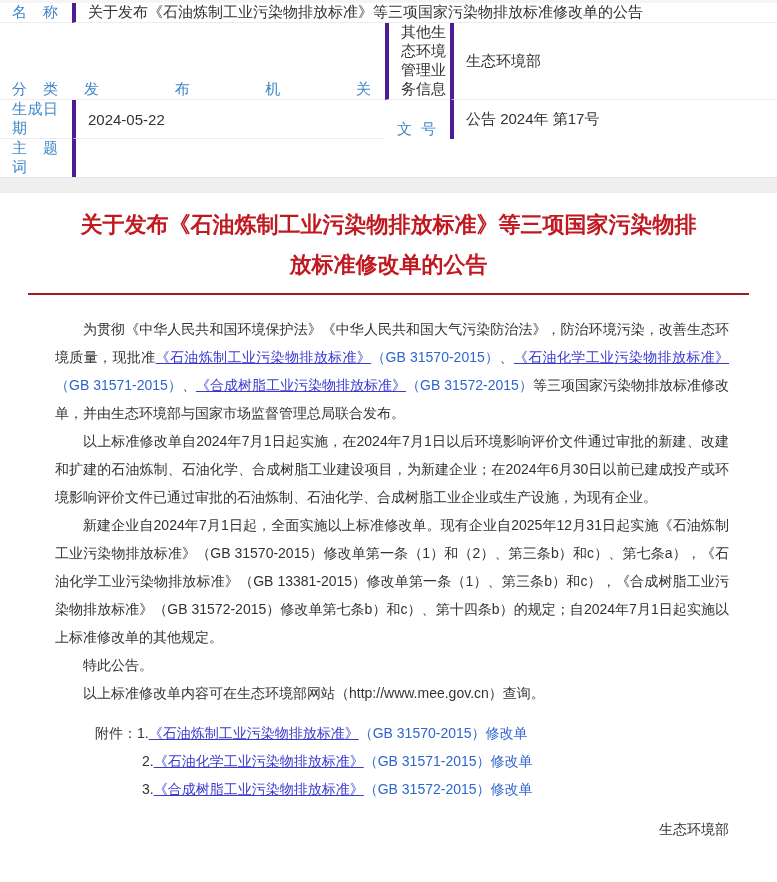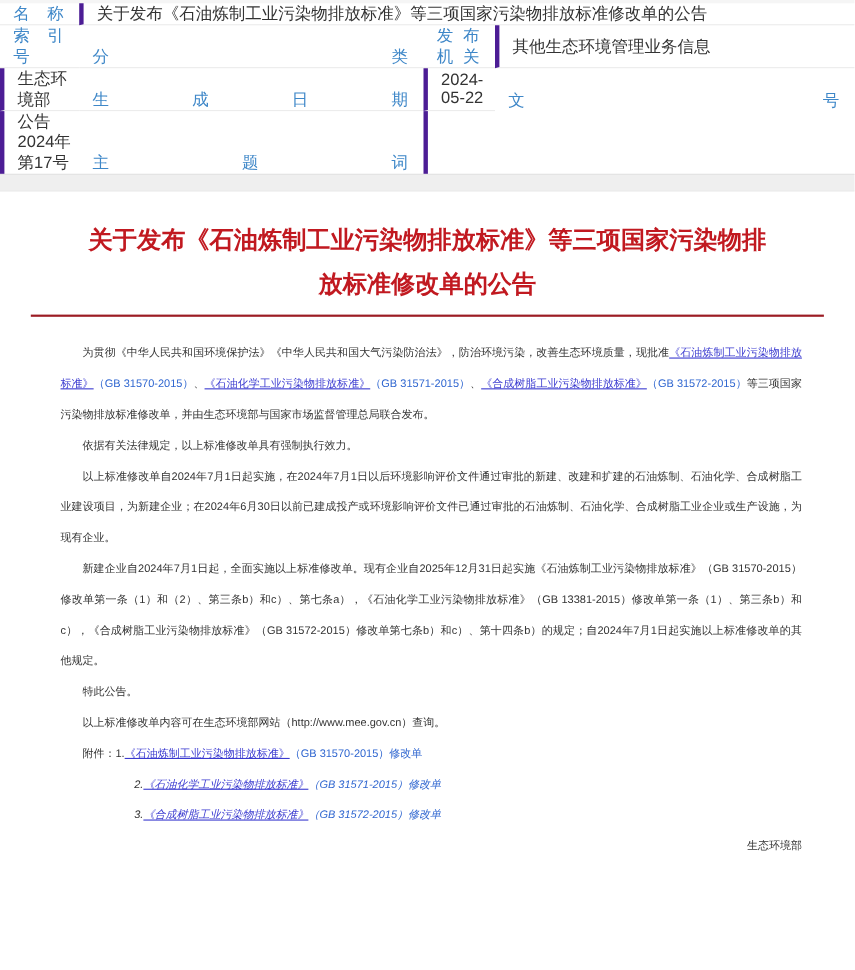--- a/index.html
+++ b/index.html
@@ -40,54 +40,51 @@
   
   .band{
     height:14px;background:var(--band,#efefef);
     border-top:1px solid #e3e3e3;border-bottom:1px solid #ececec;
   }
   
   .doc-title{
     color:var(--title-red,#c11920);
     font-size:22px;font-weight:bold;
     text-align:center;line-height:40px;
-    margin:24px 30px 0;
+    margin:12px 30px 0;
     white-space:pre-line;
   }
   .red-rule{
     border:none;border-top:2px solid var(--rule-red,#9c1c24);
     margin:8px 28px 0;
   }
   .content{
     margin:20px 48px 0 55px;
-    font-size:10px;line-height:28px;
+    font-size:14px;line-height:28px;
     text-align:justify;
     color:var(--text,#333333);
   }
   .content p{margin:0;text-indent:2em;}
   .seg-link{color:var(--link-violet,#3a3ad0);text-decoration:underline;cursor:pointer;}
   .seg-gb{color:var(--link-blue,#2f66d0);}
-  .attachments{margin:0;}
+  .attachments{margin:12px;}
   .att-line{text-indent:2em;}
-  .att-line.cont{text-indent:0;padding-left:calc(2em + 47px);font-style:italic;}
+  .att-line.cont{text-indent:0;padding-left:calc(2em + 47px);}
   .cosign{margin-top:6px !important;text-indent:0 !important;}
   .signer,.sign-date{text-align:right;text-indent:0 !important;}
 </style>
 </head>
 <body>
 
 <div class="meta">
   <div class="m-cell m-label row-name">
       <span>名 称</span>
     </div>
   <div class="m-cell m-value row-name span3">关于发布《石油炼制工业污染物排放标准》等三项国家污染物排放标准修改单的公告</div>
 
-  <div class="m-cell m-label row-std">
-      <span>索 引 号</span>
-    </div>
   <div class="m-cell m-label row-std">
       <span>分 类</span>
     </div>
   <div class="m-cell m-label row-std">
       <span>发布机关</span>
     </div>
 
   <div class="m-cell m-value row-std">其他生态环境管理业务信息</div>
   <div class="m-cell m-value row-std">生态环境部</div>
   <div class="m-cell m-label row-std">
@@ -108,21 +105,20 @@
 <div class="band"></div>
 
 <div>
   <h1 class="doc-title">关于发布《石油炼制工业污染物排放标准》等三项国家污染物排
 放标准修改单的公告</h1>
   <hr class="red-rule">
 
   <div class="content">
     <div>
         <p><span class="seg-plain">为贯彻《中华人民共和国环境保护法》《中华人民共和国大气污染防治法》，防治环境污染，改善生态环境质量，现批准</span><span class="seg-link">《石油炼制工业污染物排放标准》</span><span class="seg-gb">（GB 31570-2015）</span><span class="seg-plain">、</span><span class="seg-link">《石油化学工业污染物排放标准》</span><span class="seg-gb">（GB 31571-2015）</span><span class="seg-plain">、</span><span class="seg-link">《合成树脂工业污染物排放标准》</span><span class="seg-gb">（GB 31572-2015）</span><span class="seg-plain">等三项国家污染物排放标准修改单，并由生态环境部与国家市场监督管理总局联合发布。</span></p>
-        <p><span class="seg-plain">依据有关法律规定，以上标准修改单具有强制执行效力。</span></p>
         <p><span class="seg-plain">以上标准修改单自2024年7月1日起实施，在2024年7月1日以后环境影响评价文件通过审批的新建、改建和扩建的石油炼制、石油化学、合成树脂工业建设项目，为新建企业；在2024年6月30日以前已建成投产或环境影响评价文件已通过审批的石油炼制、石油化学、合成树脂工业企业或生产设施，为现有企业。</span></p>
         <p><span class="seg-plain">新建企业自2024年7月1日起，全面实施以上标准修改单。现有企业自2025年12月31日起实施《石油炼制工业污染物排放标准》（GB 31570-2015）修改单第一条（1）和（2）、第三条b）和c）、第七条a），《石油化学工业污染物排放标准》（GB 13381-2015）修改单第一条（1）、第三条b）和c），《合成树脂工业污染物排放标准》（GB 31572-2015）修改单第七条b）和c）、第十四条b）的规定；自2024年7月1日起实施以上标准修改单的其他规定。</span></p>
         <p><span class="seg-plain">特此公告。</span></p>
         <p><span class="seg-plain">以上标准修改单内容可在生态环境部网站（http://www.mee.gov.cn）查询。</span></p>
       </div>
     <div class="attachments">
         <div class="att-line"><span>附件：</span><span>1.</span><span class="seg-link">《石油炼制工业污染物排放标准》</span><span class="seg-gb">（GB 31570-2015）修改单</span></div>
         <div class="att-line cont"><span>2.</span><span class="seg-link">《石油化学工业污染物排放标准》</span><span class="seg-gb">（GB 31571-2015）修改单</span></div>
         <div class="att-line cont"><span>3.</span><span class="seg-link">《合成树脂工业污染物排放标准》</span><span class="seg-gb">（GB 31572-2015）修改单</span></div>
       </div>

